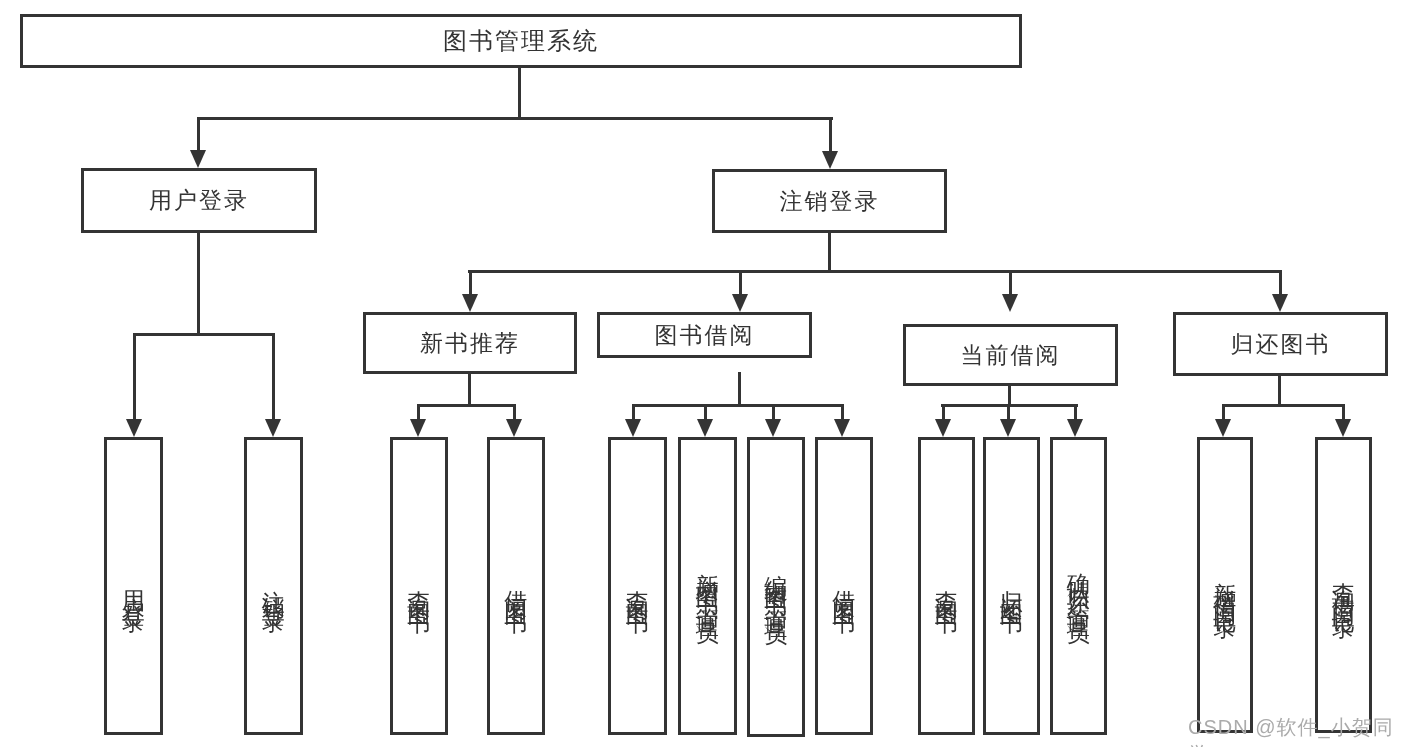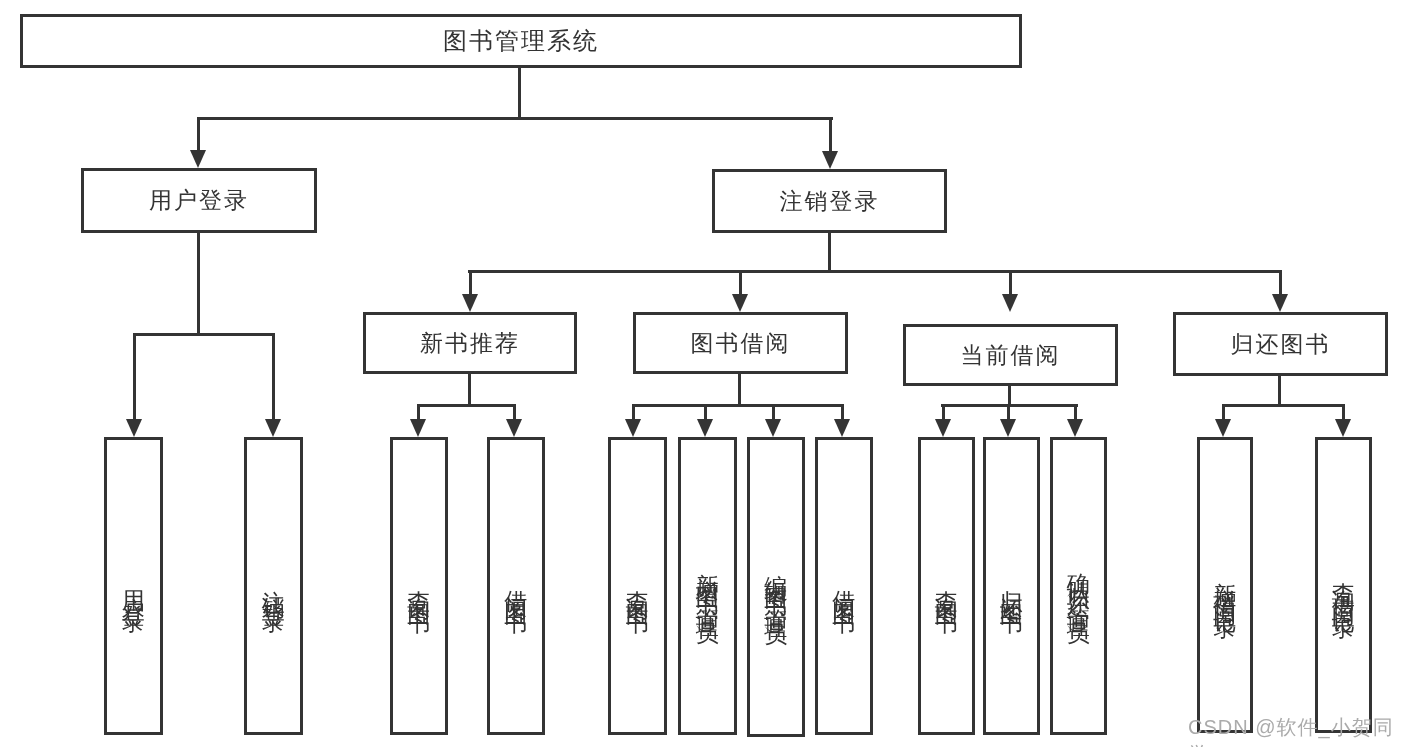--- a/index.html
+++ b/index.html
@@ -70,21 +70,21 @@
   <div class="v" style="left:739px; top:270px; width:3px; height:26px;"></div>
   <div class="head" style="left:732px; top:294px;"></div>
   <div class="v" style="left:1009px; top:270px; width:3px; height:26px;"></div>
   <div class="head" style="left:1002px; top:294px;"></div>
   <div class="v" style="left:1279px; top:270px; width:3px; height:26px;"></div>
   <div class="head" style="left:1272px; top:294px;"></div>
 
   <div class="box" style="left:363px; top:312px; width:214px; height:62px;">
     <span>新书推荐</span>
   </div>
-  <div class="box" style="left:633px; top:312px; width:215px; height:62px;">
+  <div class="box" style="left:597px; top:312px; width:215px; height:46px;">
     <span>图书借阅</span>
   </div>
   <div class="box" style="left:903px; top:312px; width:215px; height:62px;margin-top:12px;">
     <span>当前借阅</span>
   </div>
   <div class="box" style="left:1173px; top:312px; width:215px; height:64px;">
     <span>归还图书</span>
   </div>
 
   <div class="v" style="left:468px; top:372px; width:3px; height:35px;"></div>

